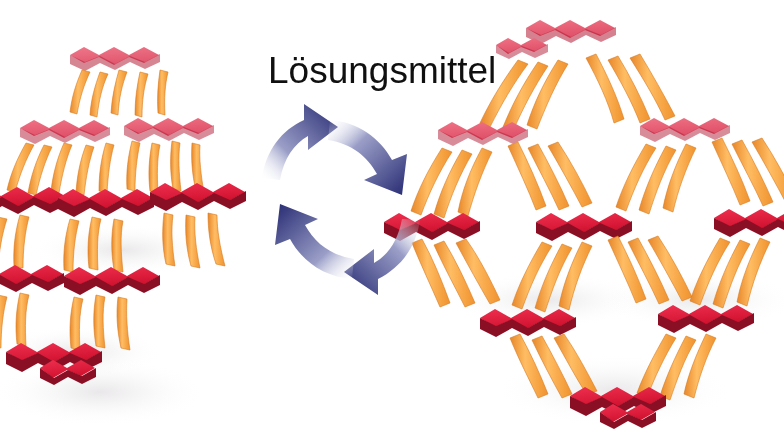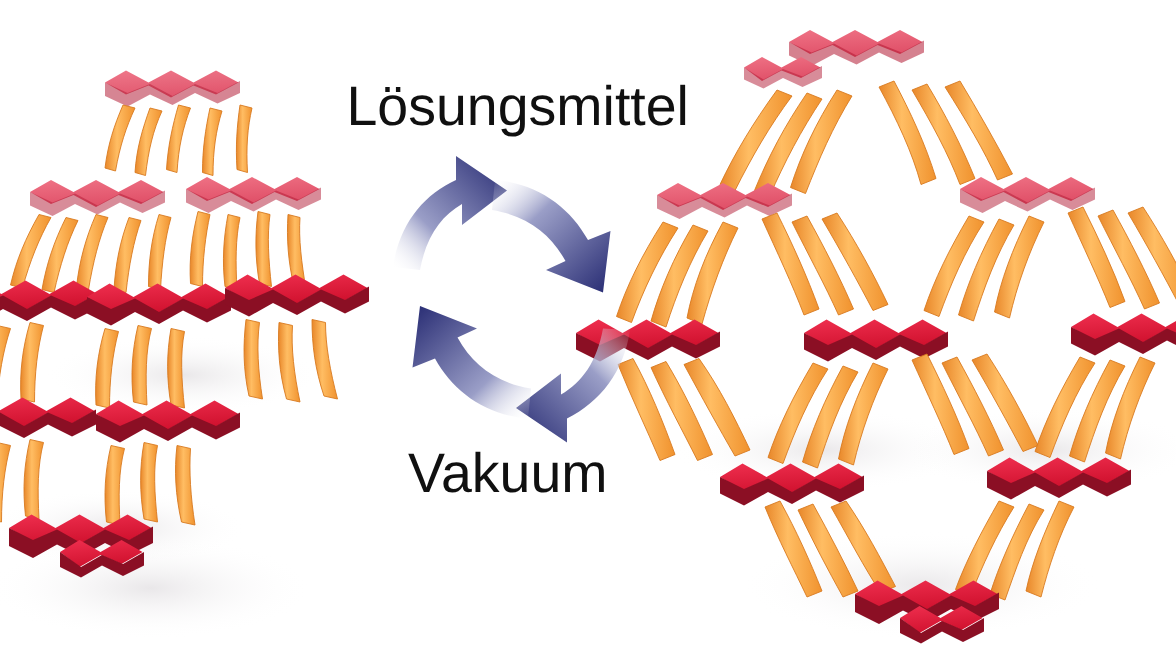--- a/index.html
+++ b/index.html
@@ -13,20 +13,21 @@
 
   
   .cycle-label{
     position:absolute;
     color:#101010;
     font-size:37px;
     font-weight:400;
     letter-spacing:0px;
     white-space:nowrap;
     line-height:1;
+    margin-left:37px;
   }
   #label-solvent{left:231px;top:52px;}
   #label-vacuum{left:272px;top:297px;}
 
   
   #arrow-cycle{position:absolute;left:252px;top:100px;width:180px;height:200px;}
   #arrow-cycle svg{display:block;width:180px;height:200px;overflow:visible;}
 
   
   .framework{position:absolute;top:0;height:441px;}
@@ -359,15 +360,14 @@
         <path d="M100,179
                  C72,177 50,161 38,139
                  L23,145 L28,104 L66,119 L53,125
                  C63,143 78,155 102,159 Z" fill="url(#gBL)"></path>
       </g>
     </svg>
   </div>
 
   <div class="cycle-label" id="label-solvent">Lösungsmittel</div>
 
-  <div class="cycle-label" id="label-vacuum">Vakuum</div>
 
 </div>
 
 </body></html>

